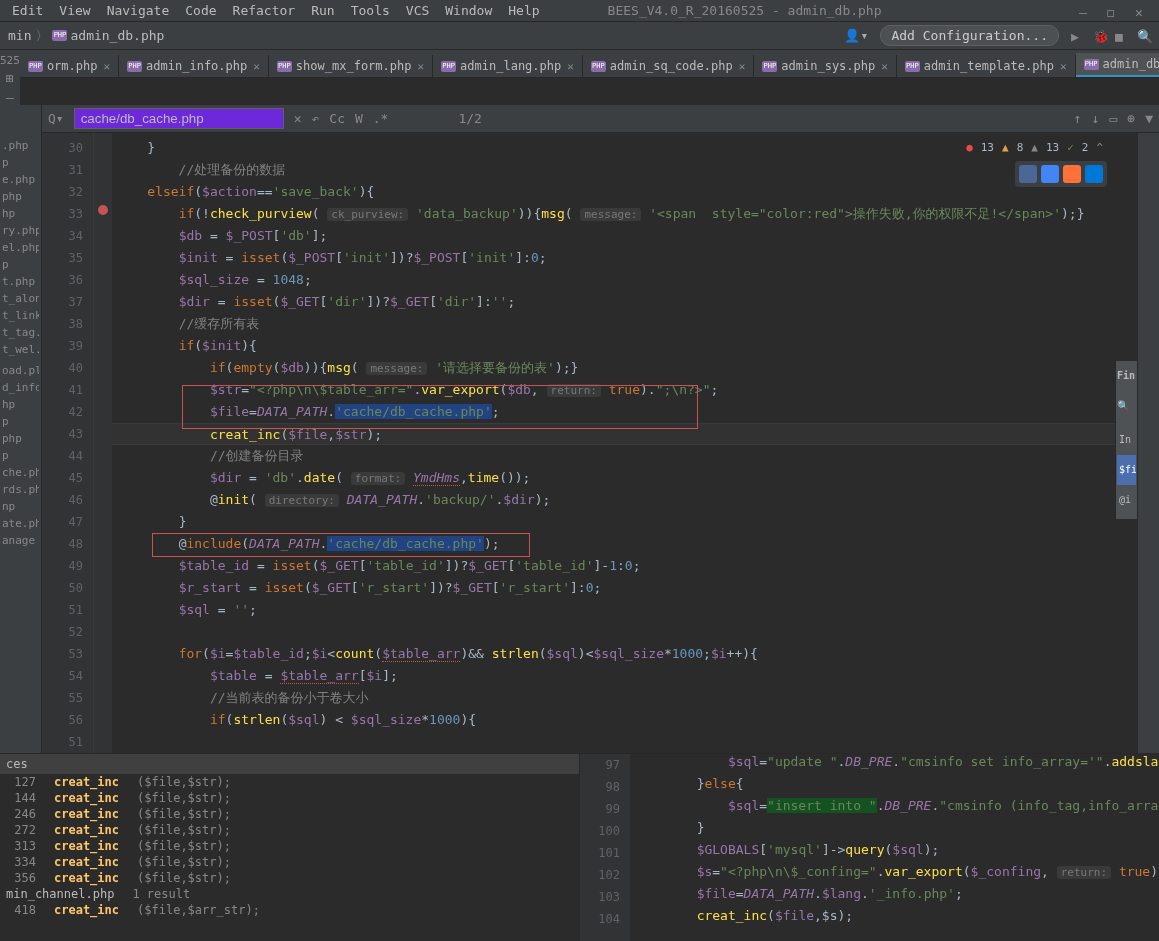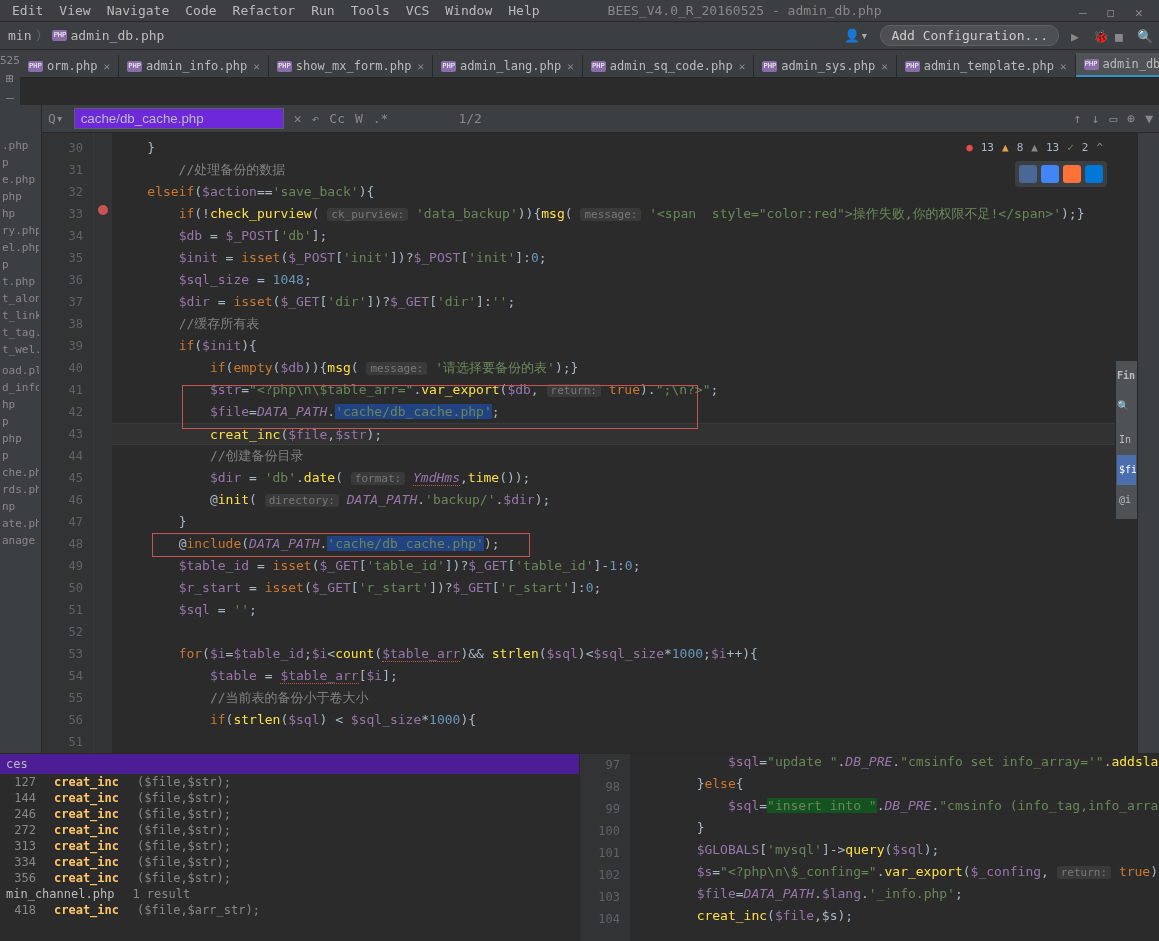--- a/index.html
+++ b/index.html
@@ -247,21 +247,21 @@
   border-top: 1px solid #282828;
   background: #2b2b2b;
 }
 .usages-panel {
   flex: 1;
   overflow: hidden;
   font-size: 12px;
   border-right: 1px solid #282828;
 }
 .usages-header {
-  background: #4c1d95;
+  background: #404040;
   padding: 3px 6px;
   color: #bbbbbb;
 }
 .usage-line {
   padding: 1px 6px;
   display: flex;
   gap: 18px;
 }
 .usage-num { color: #888; width: 30px; text-align: right; }
 .bottom-right {

